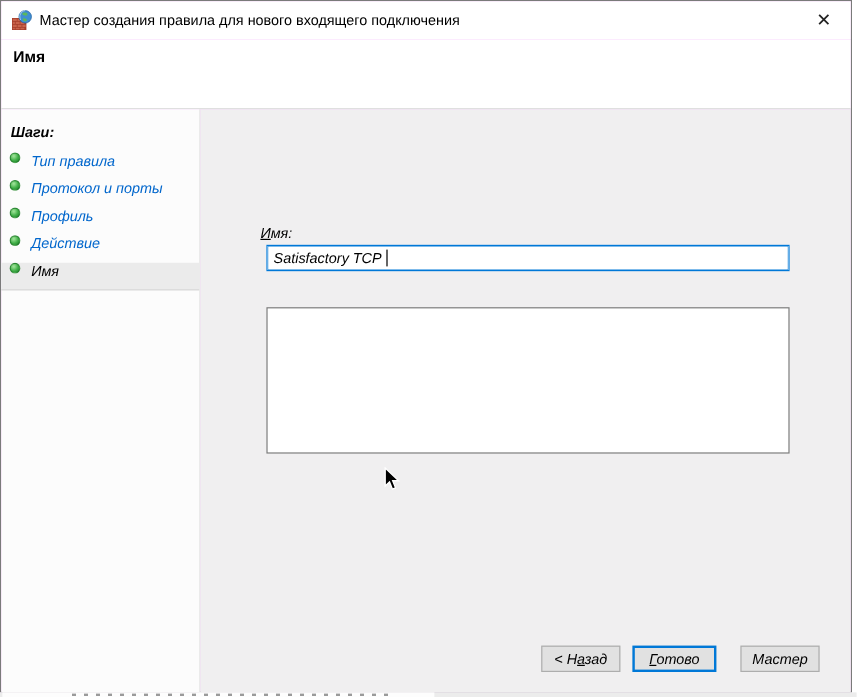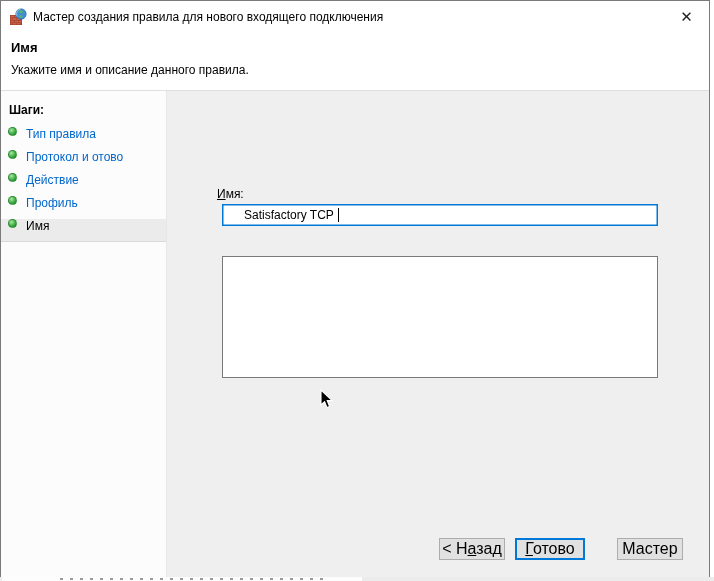--- a/index.html
+++ b/index.html
@@ -20,21 +20,21 @@
     display:flex; align-items:center; justify-content:center;
     color:#222; font-size:15px; cursor:default;
   }
 
   
   .header{height:58px; background:#fff; border-bottom:1px solid #dfdfdf; padding-left:10px;}
   .header .page-title{font-size:13px; font-weight:bold; padding-top:7px;}
   .header .page-subtitle{font-size:12px; margin-top:8px;}
 
   
-  .body{display:flex; height:486px;}
+  .body{display:flex; height:486px;font-style:italic;}
   .sidebar{
     width:166px; flex:0 0 auto; background:#fcfcfc;
     border-right:1px solid #e7e7e7;
   }
   .steps-heading{font-weight:bold; padding:12px 0 10px 8px; color:#000;}
   .step{height:23px; display:flex; align-items:flex-start; padding-left:7px; color:#0066cc;}
   .step .bullet{
     width:9px; height:9px; border-radius:50%; margin-right:9px; flex:0 0 auto;
     background:radial-gradient(circle at 35% 30%, #a8e8a0, #3fae46 55%, #1f7b2a 100%);
     border:1px solid rgba(20,90,30,.35);
@@ -46,35 +46,35 @@
   .main{flex:1 1 auto; background:#f0eff0; position:relative;}
 
   .field-label{position:absolute; left:50px; color:#000;}
   .u{text-decoration:underline;}
 
   .textbox{
     position:absolute; left:55px; width:436px; background:#fff;
     border:1px solid #7a7a7a;
   }
   .textbox.focused{border:1px solid #0078d7; box-shadow:0 0 0 0.5px #0078d7 inset;}
-  #name-input{top:113px; height:22px; display:flex; align-items:center; padding-left:21px;}
+  #name-input{top:113px; height:22px; display:flex; align-items:center; padding-left:5px;}
   #name-input .caret{display:inline-block; width:0; height:14px; border-left:1px solid #000; margin-left:4px;}
   #desc-box{top:165px; height:122px;}
 
   
   .button-row{position:absolute; top:447px; right:26px; display:flex; align-items:center;}
   .btn{
     height:22px; min-width:66px; padding:0 0;
     background:#e1e1e1; border:1px solid #adadad;
     display:flex; align-items:center; justify-content:center;
-    font-size:16px; color:#000; cursor:default;
+    font-size:12px; color:#000; cursor:default;
   }
   .btn.default{border:2px solid #0078d7; min-width:70px;}
   #back-btn{margin-right:10px;}
-  #finish-btn{margin-right:32px;}
+  #finish-btn{margin-right:20px;}
 
   
   .mouse-cursor{position:absolute; left:320px; top:389px; width:14px; height:21px; z-index:10; pointer-events:none;}
 
   
   .below-strip{position:absolute; left:0; top:577px; width:714px; height:4px; background:#ececec;}
   .below-strip .left-part{position:absolute; left:2px; top:0; width:360px; height:4px; background:#fdfdfd;}
   .below-strip .smudge{
     position:absolute; left:60px; top:1px; width:270px; height:2px; opacity:.55;
     background:repeating-linear-gradient(90deg, #4a4a4a 0 3px, transparent 3px 10px);
@@ -112,43 +112,42 @@
       <path d="M8.2 8.5 A5.2 5.2 0 0 1 12 0.8" fill="none" stroke="#bfe0f5" stroke-width="0.7"></path>
     </svg>
     <span class="title-text">Мастер создания правила для нового входящего подключения</span>
     <div class="close-btn">
       <span>✕</span>
     </div>
   </div>
 
   <div class="header">
     <div class="page-title">Имя</div>
-    <div class="page-subtitle">Укажите имя и описание данного правила.</div>
   </div>
 
   <div class="body">
 
     <div class="sidebar">
       <div class="steps-heading">Шаги:</div>
 
       <div class="step">
         <span class="bullet"></span>
         <span>Тип правила</span>
       </div>
       <div class="step">
         <span class="bullet"></span>
-        <span>Протокол и отово</span>
+        <span>Протокол и порты</span>
+      </div>
+      <div class="step">
+        <span class="bullet"></span>
+        <span>Профиль</span>
       </div>
       <div class="step">
         <span class="bullet"></span>
         <span>Действие</span>
-      </div>
-      <div class="step">
-        <span class="bullet"></span>
-        <span>Профиль</span>
       </div>
       <div class="step active">
         <span class="bullet"></span>
         <span>Имя</span>
       </div>
     </div>
 
     <div class="main">
 
       <div class="field-label" style="top:96px;">

